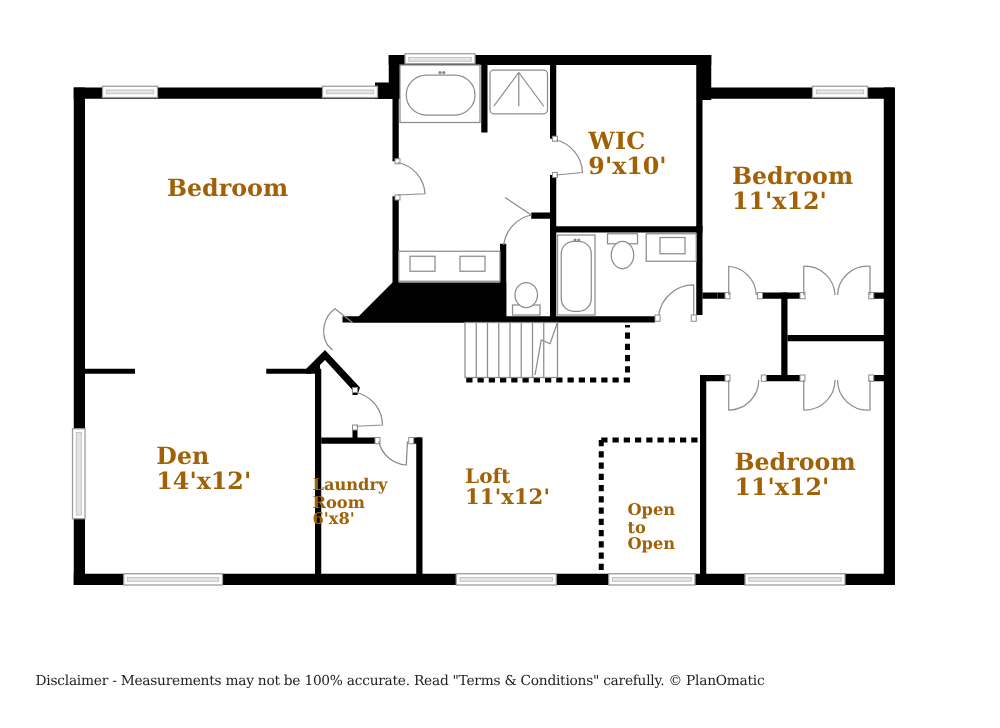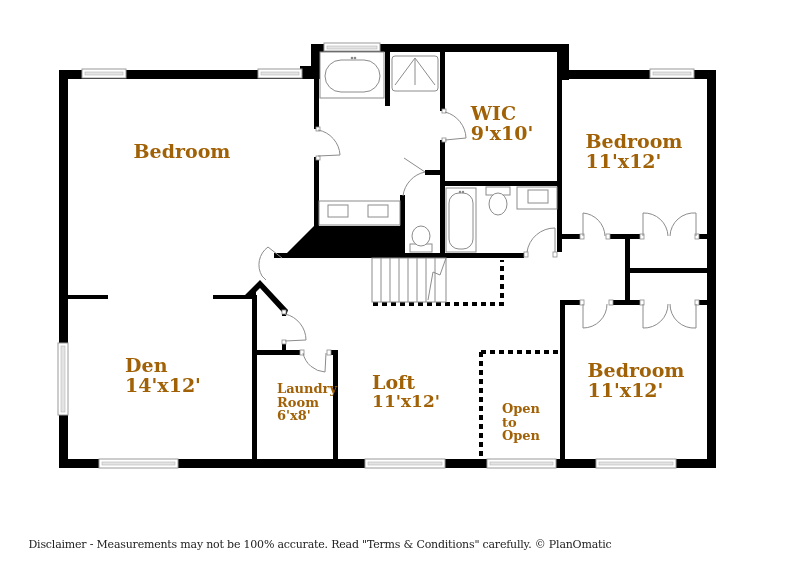--- a/index.html
+++ b/index.html
@@ -270,28 +270,28 @@
 <div class="label lg" style="left:634px; top:132px;">
   <span class="n">Bedroom</span>
   <span class="d">11'x12'</span>
 </div>
 
 <div class="label lg" style="left:163px; top:356px;">
   <span class="n">Den</span>
   <span class="d">14'x12'</span>
 </div>
 
-<div class="label xs" style="left:307px; top:382px;">
+<div class="label xs" style="left:280px; top:382px;">
   <span class="n">Laundry</span>
   <span class="n">Room</span>
   <span class="d">6'x8'</span>
 </div>
 
 <div class="label md" style="left:406px; top:373px;">
-  <span class="n" style="font-size:19px;">Loft</span>
+  <span class="n" style="font-size:16px;">Loft</span>
   <span class="d">11'x12'</span>
 </div>
 
 <div class="label sm" style="left:521px; top:402px;">
   <span class="n">Open</span>
   <span class="n">to</span>
   <span class="n">Open</span>
 </div>
 
 <div class="label lg" style="left:636px; top:361px;">

